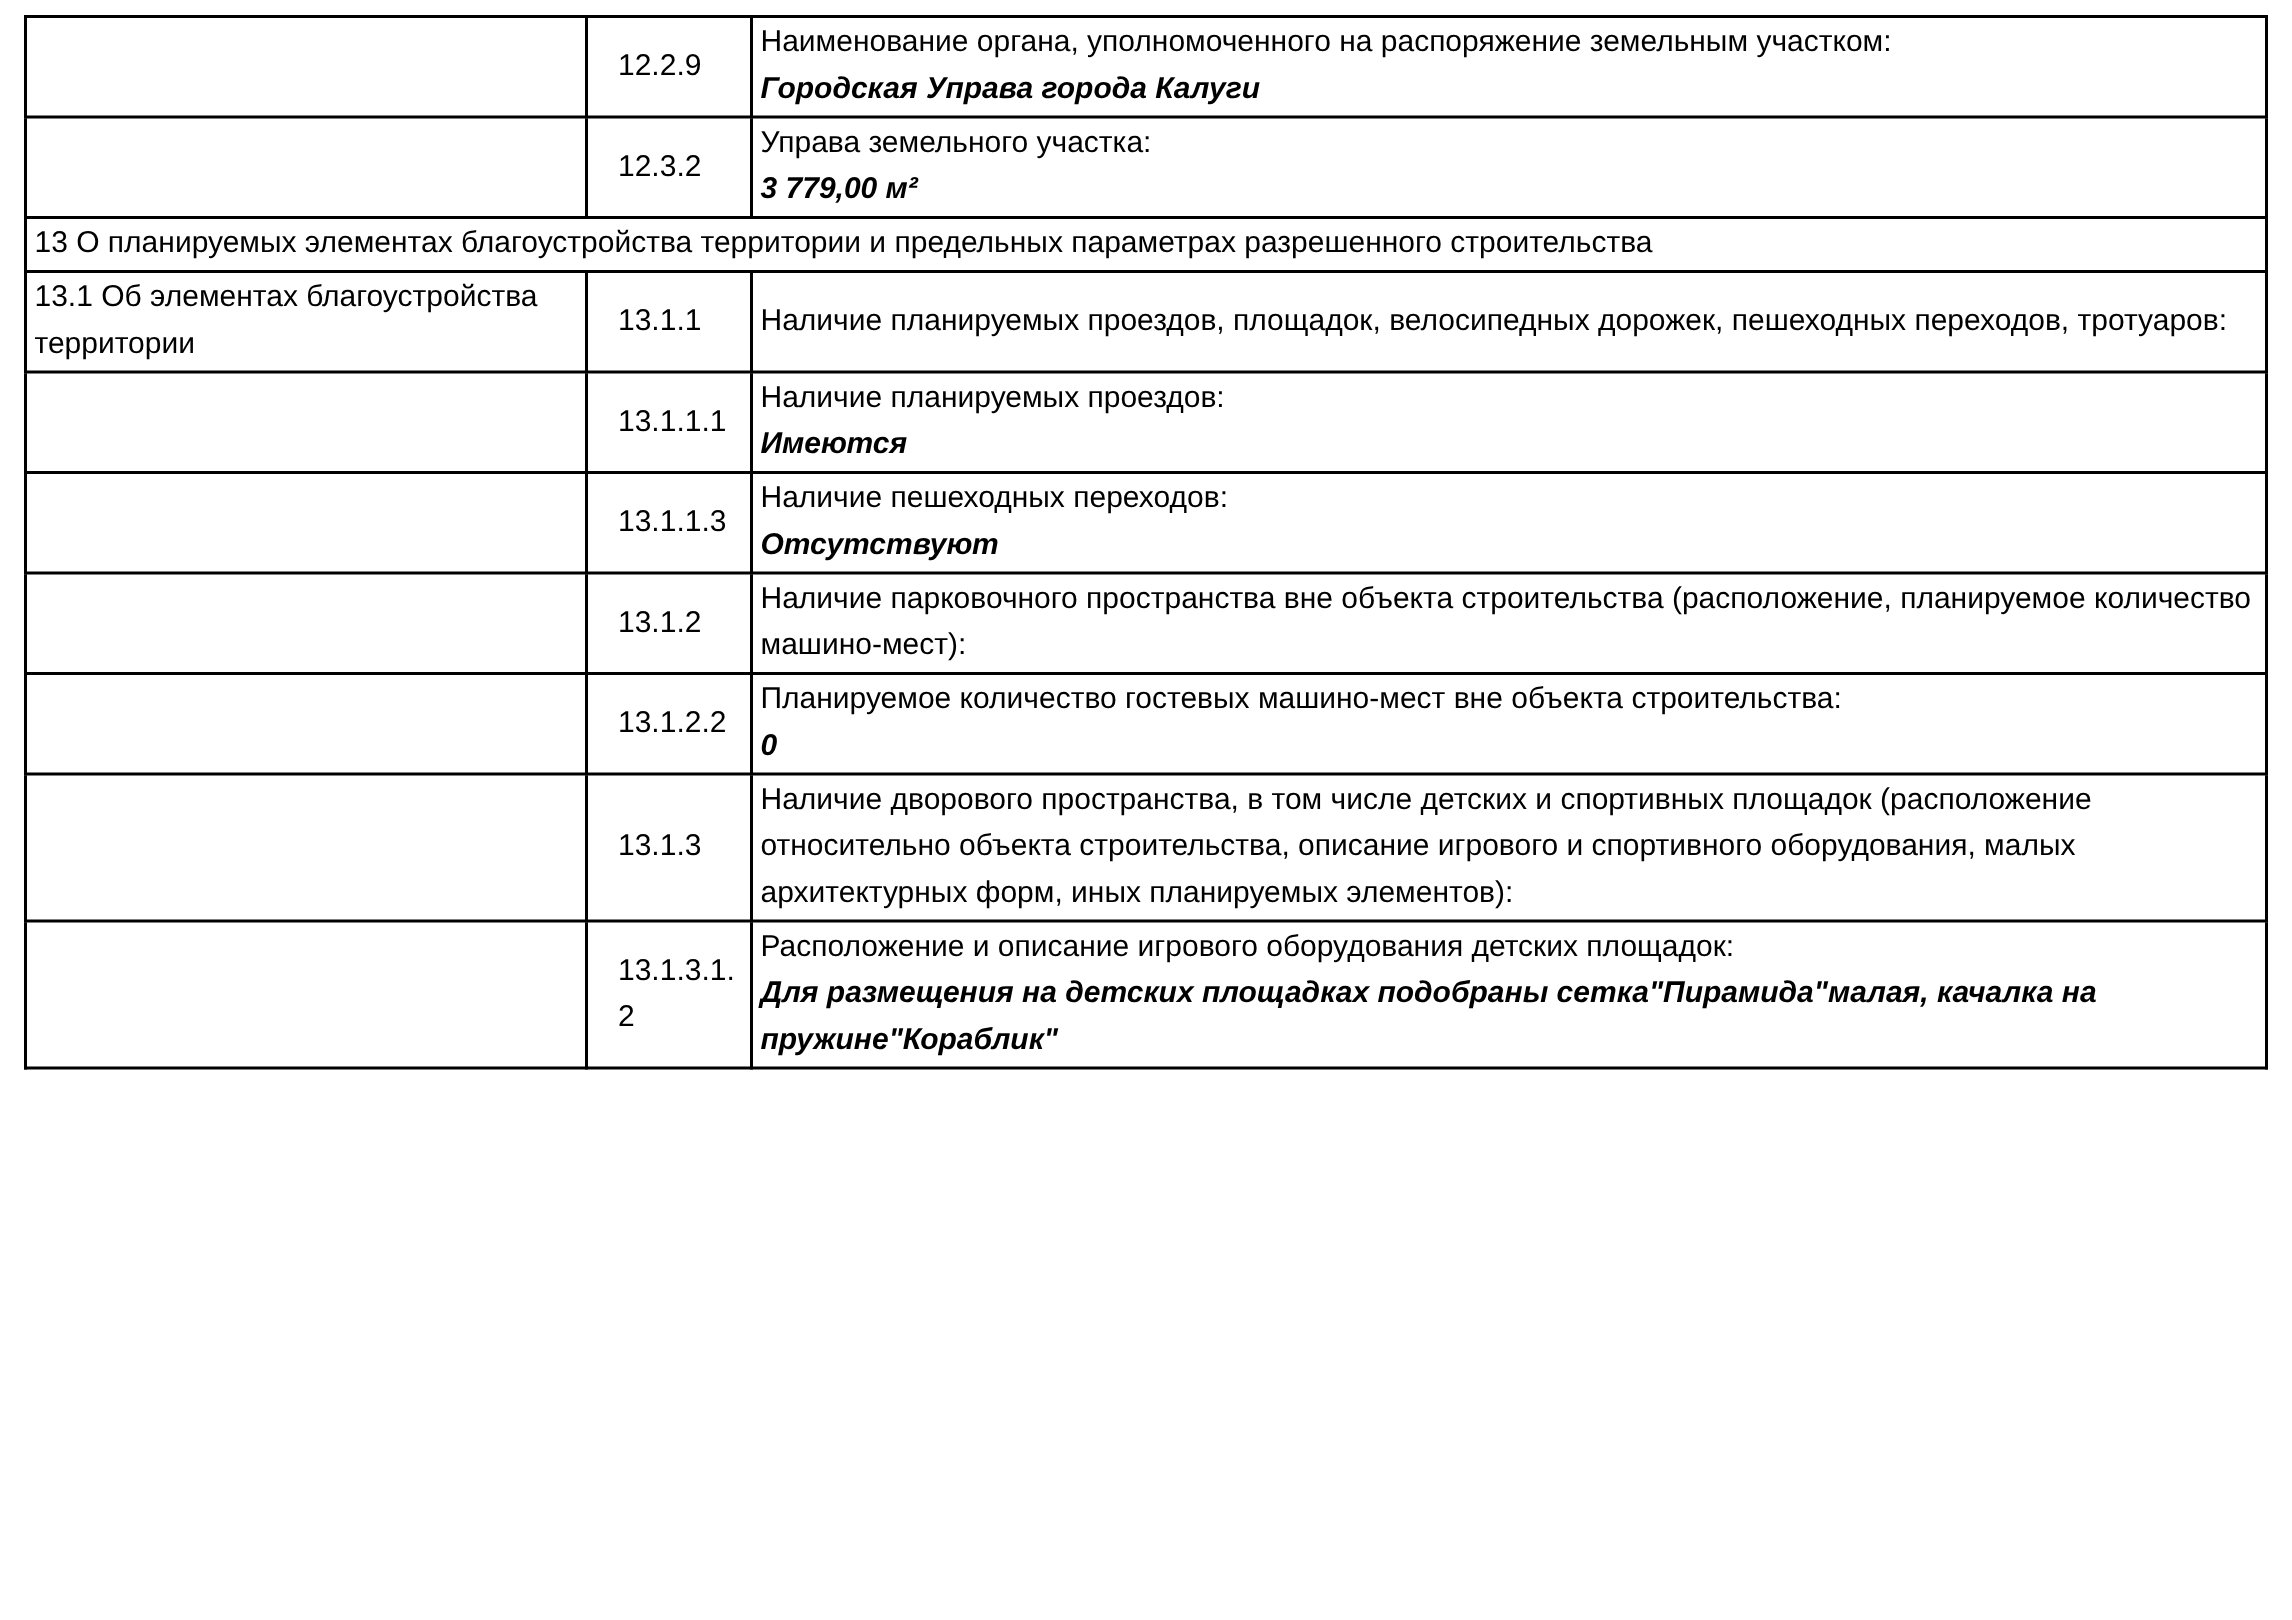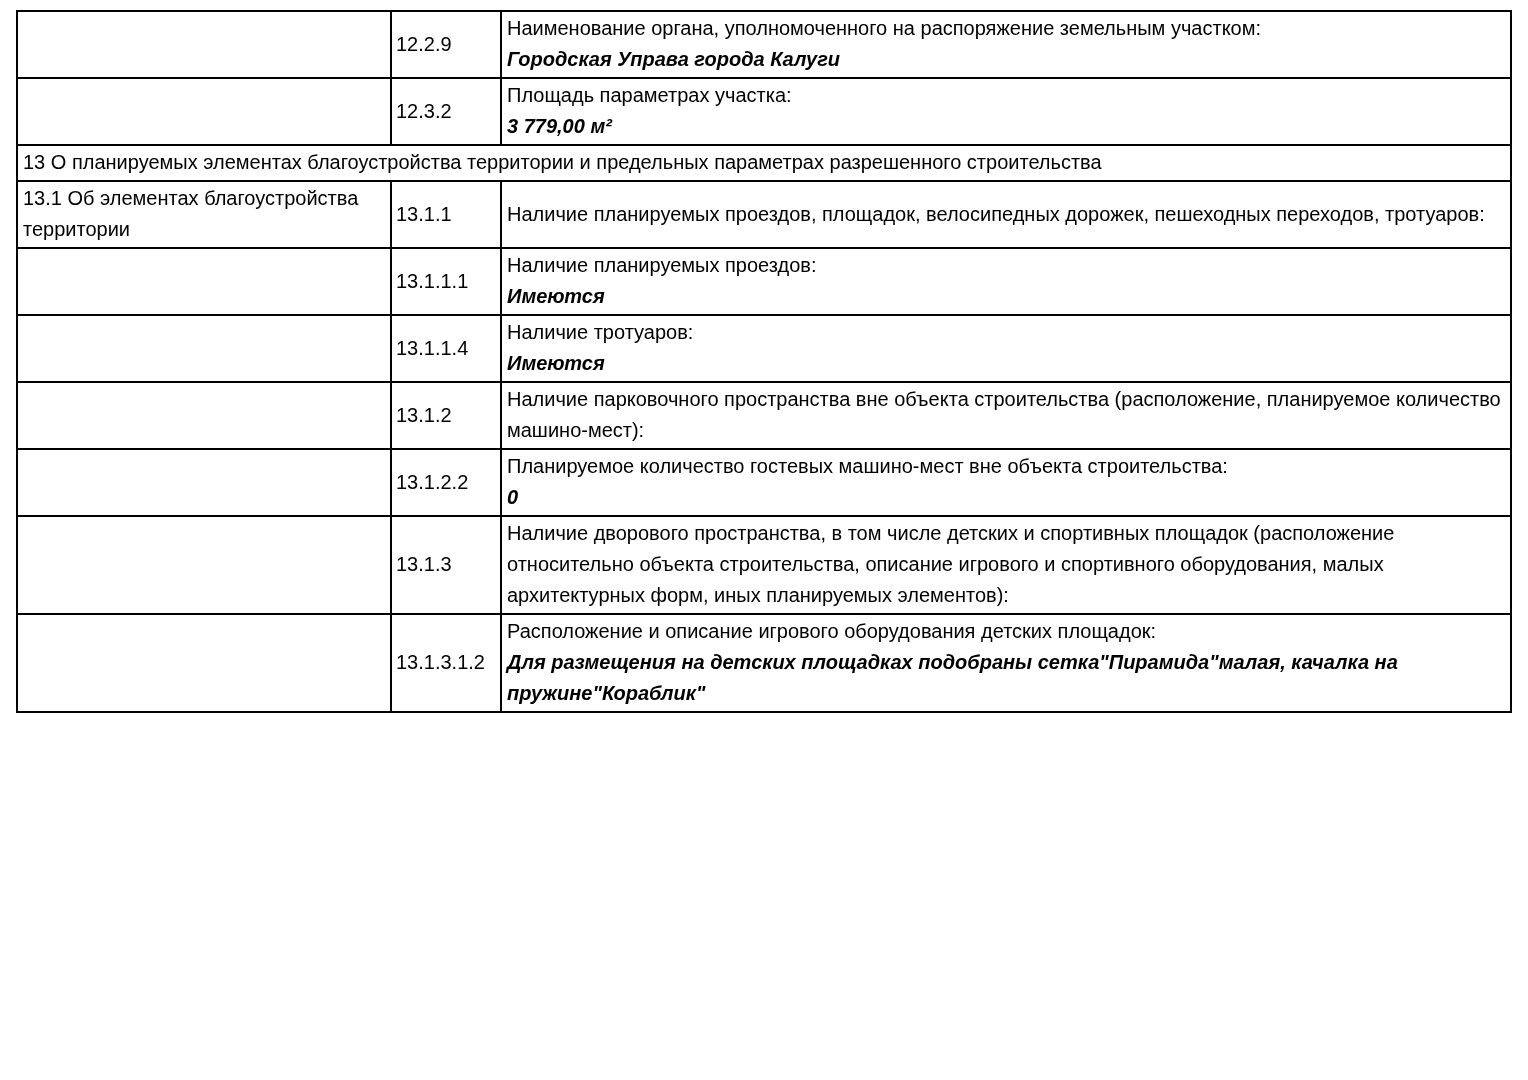--- a/index.html
+++ b/index.html
@@ -29,21 +29,21 @@
     border: 2px solid #000000;
     padding: 1px 4px 2px 5px;
     line-height: 31px;
     word-wrap: break-word;
   }
   td.section-cell {
     vertical-align: top;
   }
   td.num-cell {
     vertical-align: middle;
-    padding-left: 4px;
+    padding-left: 20px;
     padding-right: 1px;
   }
   td.content-cell {
     vertical-align: middle;
   }
   td.header-cell {
     vertical-align: middle;
   }
   .field-value {
     font-weight: bold;
@@ -67,21 +67,21 @@
       <div class="field-label">Наименование органа, уполномоченного на распоряжение земельным участком:</div>
       <div class="field-value">Городская Управа города Калуги</div>
     </td>
   </tr>
 
 
   <tr class="data-row">
     <td class="section-cell"></td>
     <td class="num-cell">12.3.2</td>
     <td class="content-cell">
-      <div class="field-label">Площадь параметрах участка:</div>
+      <div class="field-label">Управа земельного участка:</div>
       <div class="field-value">3 779,00 м²</div>
     </td>
   </tr>
 
   <tr class="header-row">
     <td class="header-cell" colspan="3">13 О планируемых элементах благоустройства территории и предельных параметрах разрешенного строительства</td>
   </tr>
 
   <tr class="data-row">
     <td class="section-cell">13.1 Об элементах благоустройства территории</td>
@@ -95,29 +95,29 @@
   <tr class="data-row">
     <td class="section-cell"></td>
     <td class="num-cell">13.1.1.1</td>
     <td class="content-cell">
       <div class="field-label">Наличие планируемых проездов:</div>
       <div class="field-value">Имеются</div>
     </td>
   </tr>
 
 
-
   <tr class="data-row">
     <td class="section-cell"></td>
-    <td class="num-cell">13.1.1.4</td>
+    <td class="num-cell">13.1.1.3</td>
     <td class="content-cell">
-      <div class="field-label">Наличие тротуаров:</div>
-      <div class="field-value">Имеются</div>
+      <div class="field-label">Наличие пешеходных переходов:</div>
+      <div class="field-value">Отсутствуют</div>
     </td>
   </tr>
+
 
   <tr class="data-row">
     <td class="section-cell"></td>
     <td class="num-cell">13.1.2</td>
     <td class="content-cell">
       <div class="field-label">Наличие парковочного пространства вне объекта строительства (расположение, планируемое количество машино-мест):</div>
 
     </td>
   </tr>
 

